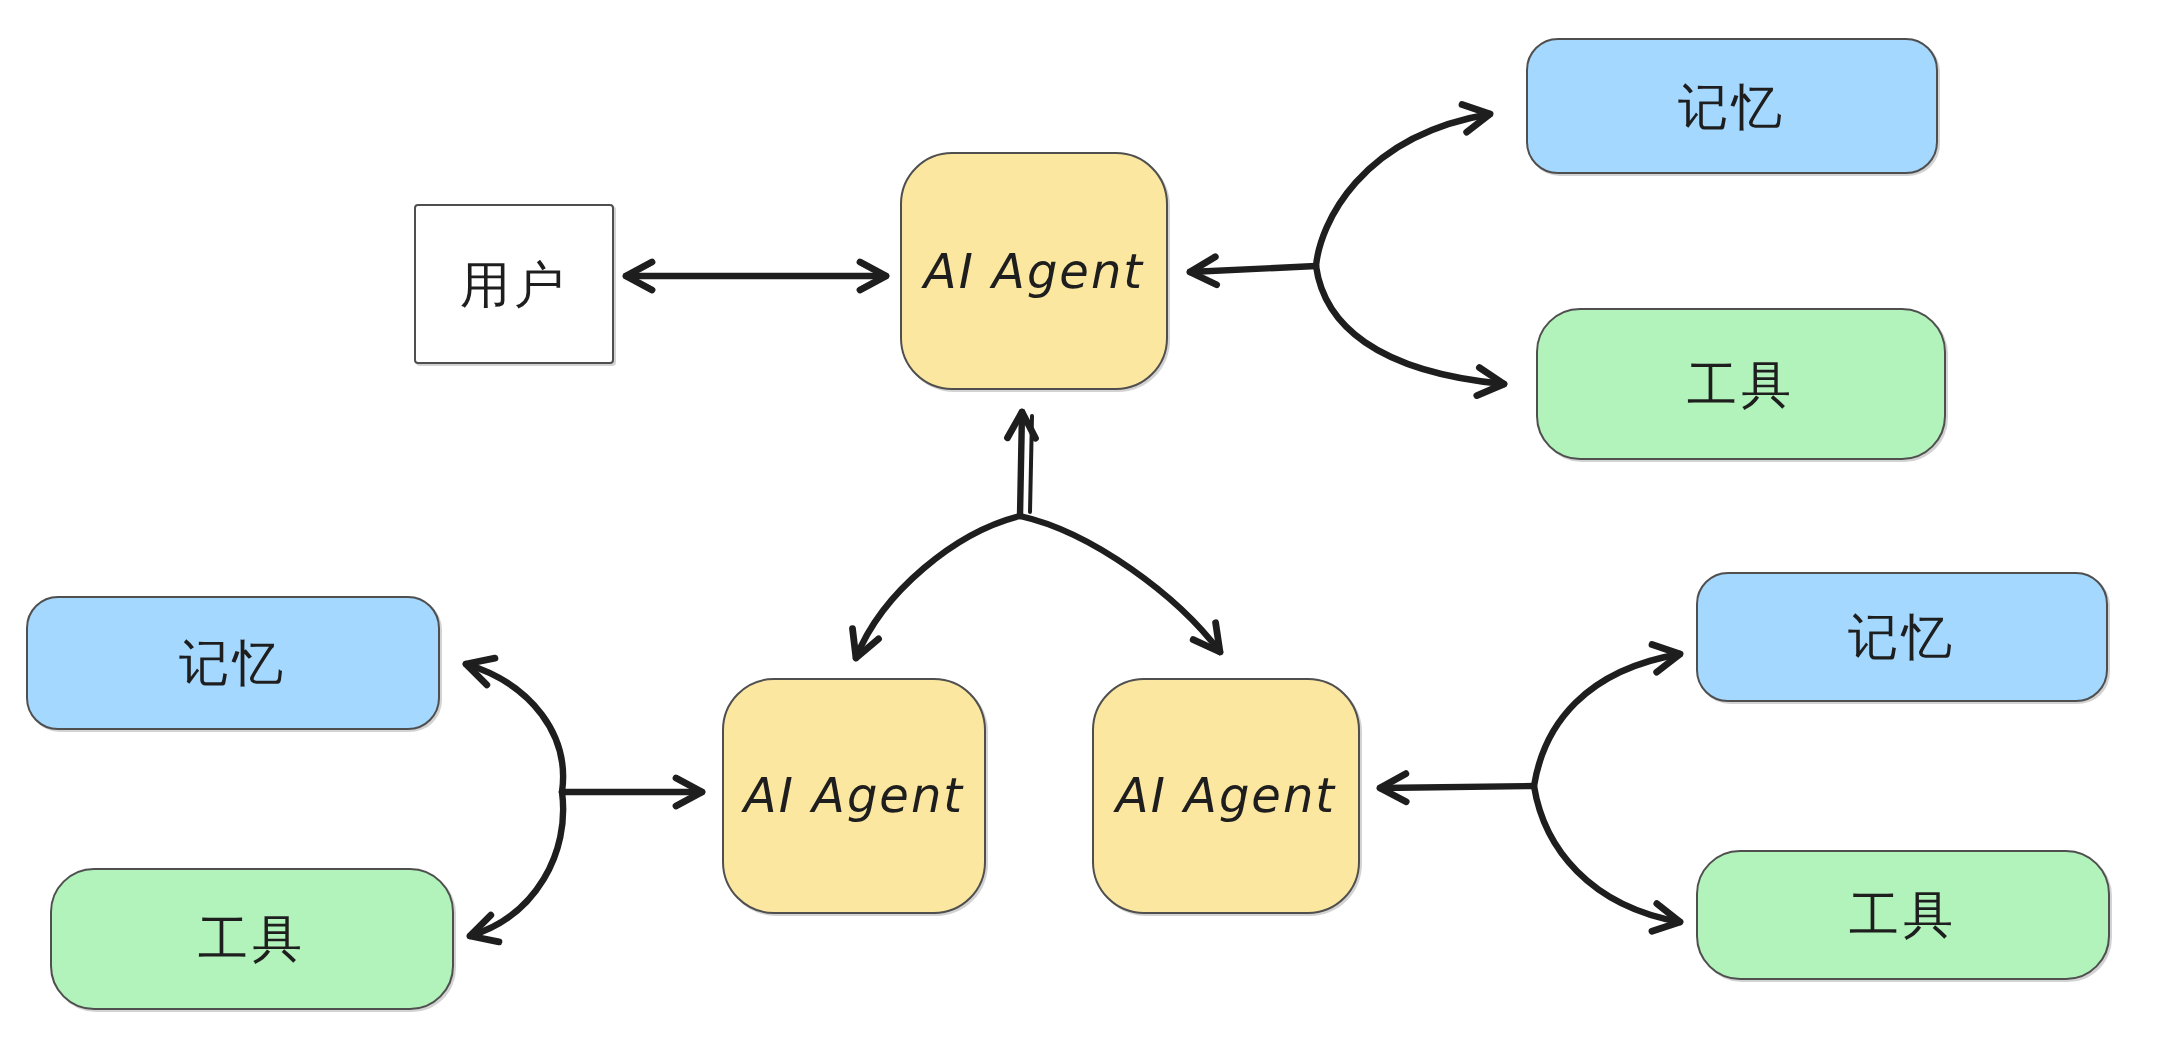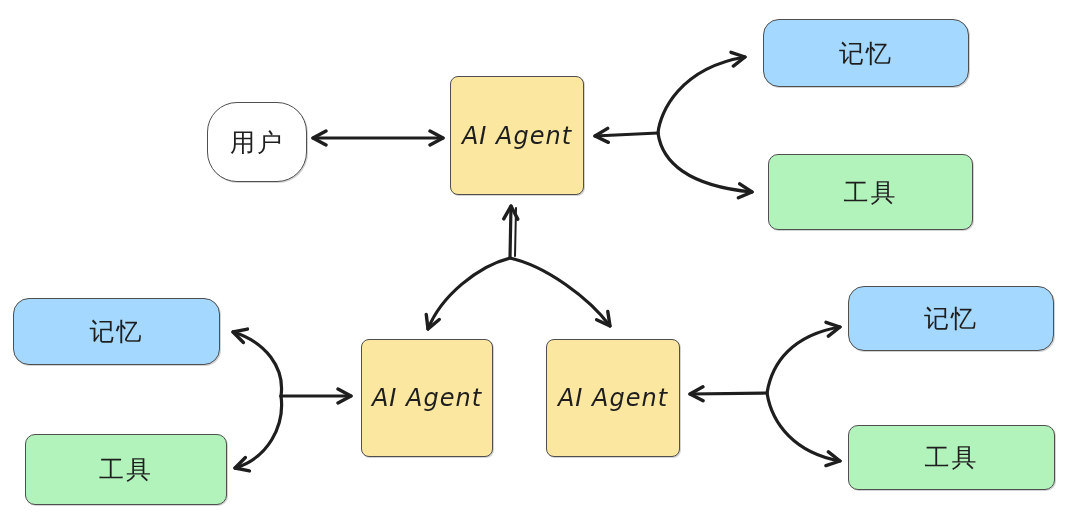--- a/index.html
+++ b/index.html
@@ -20,25 +20,25 @@
     border:1.7px solid var(--box_border,#4a4a4a);
     display:flex;align-items:center;justify-content:center;
     box-shadow:1px 1px 0 rgba(80,80,80,.25);
   }
   .node .label{
     color:var(--stroke,#1e1e1e);
     font-size:25px;
     letter-spacing:2px;
     white-space:nowrap;
   }
-  .node.agent{background:var(--agent_fill,#fbe7a0);border-radius:8px;justify-content:center;}
+  .node.agent{background:var(--agent_fill,#fbe7a0);border-radius:26px;justify-content:center;}
   .node.agent .label{font-style:italic;font-size:24px;letter-spacing:1px;}
   .node.memory{background:var(--memory_fill,#a5d8ff);border-radius:16px;}
-  .node.tool{background:var(--tool_fill,#b2f2bb);border-radius:10px;}
-  .node.user{background:var(--user_fill,#ffffff);border-radius:30px;}
+  .node.tool{background:var(--tool_fill,#b2f2bb);border-radius:22px;}
+  .node.user{background:var(--user_fill,#ffffff);border-radius:2px;}
 
   
   .n-user      {left:207px;top:102px;width:100px;height:80px;}
   .n-agent-top {left:450px;top:76px; width:134px;height:119px;}
   .n-mem-tr    {left:763px;top:19px; width:206px;height:68px;}
   .n-tool-tr   {left:768px;top:154px;width:205px;height:76px;}
   .n-agent-bl  {left:361px;top:339px;width:132px;height:118px;}
   .n-agent-br  {left:546px;top:339px;width:134px;height:118px;}
   .n-mem-bl    {left:13px; top:298px;width:207px;height:67px;}
   .n-tool-bl   {left:25px; top:434px;width:202px;height:71px;}

